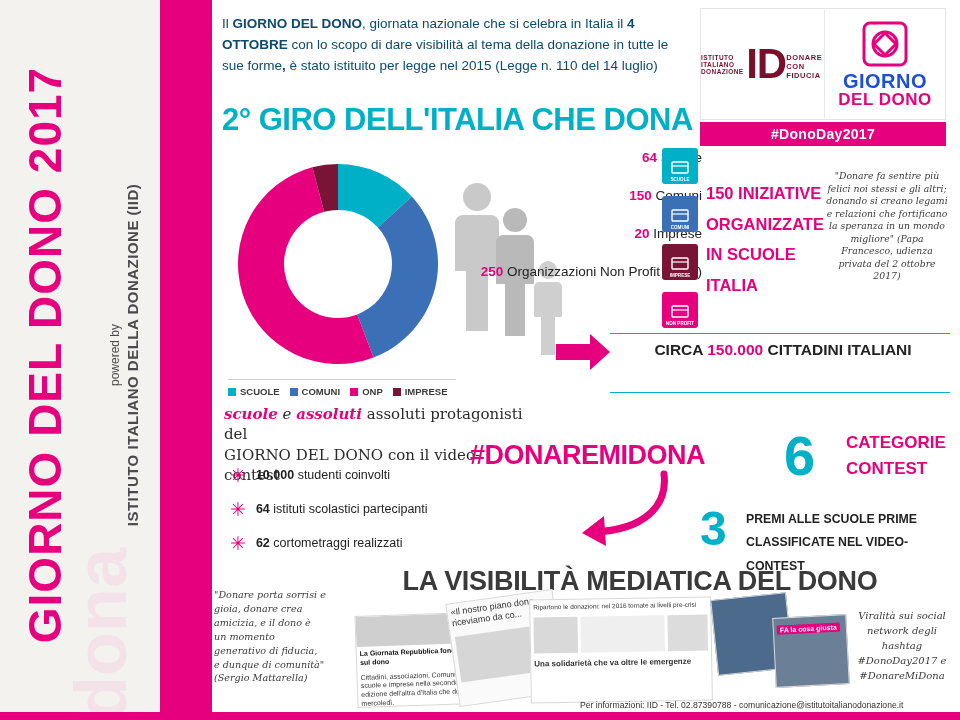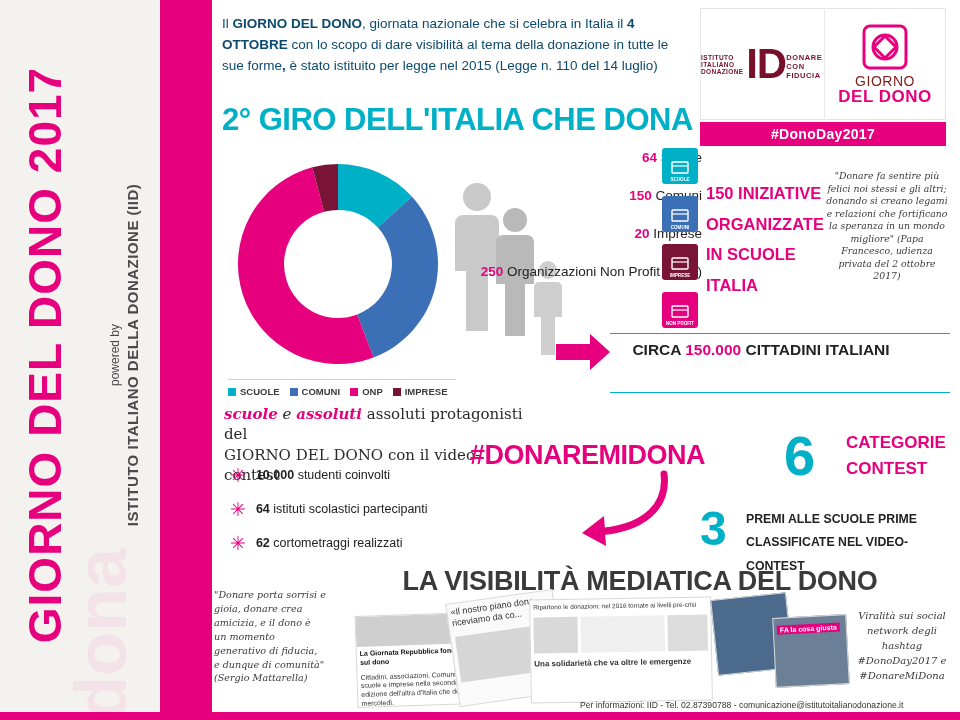--- a/index.html
+++ b/index.html
@@ -62,21 +62,21 @@
   }
   .iid-logo {
     width: 124px; height: 108px; display:flex; 
     align-items:center; justify-content:center; border-right:1px solid #e8e8e8;
   }
   .iid-logo .arc-top { font-size: 6.5px; font-weight: bold; color:#7a0f2b; letter-spacing:.4px;}
   .iid-logo .idtext { font-size: 42px; font-weight: bold; color:#7a0f2b; line-height: .95; letter-spacing:-1px;}
   .iid-logo .sub { font-size: 7.5px; font-weight: bold; color:#7a0f2b; letter-spacing:.6px; margin-top:4px;}
   .gdd-logo { flex:1; display:flex; flex-direction:column; align-items:center; justify-content:center;}
   .gdd-mark { width: 46px; height: 46px; position:relative; margin-bottom:4px;}
-  .gdd-logo .g1 { font-size: 14px; font-weight:normal; color:#7f1d1d; line-height:1.0; letter-spacing:.5px;}
+  .gdd-logo .g1 { font-size: 20px; font-weight:bold; color:#1d4ed8; line-height:1.0; letter-spacing:.5px;}
   .gdd-logo .g2 { font-size: 17px; font-weight:bold; color:#e6007e; line-height:1.0; letter-spacing:.5px;}
   .hashtag-bar {
     position: absolute; left: 700px; top: 122px; width: 246px; height: 24px;
     background: #e6007e; color:#fff; font-size: 14px; font-weight: bold;
     display:flex; align-items:center; justify-content:center; letter-spacing:.3px;
   }
 
   
   .giro-title {
     position: absolute; left: 222px; top: 102px;
@@ -116,21 +116,21 @@
   }
   .quote-papa {
     position:absolute; left:826px; top:170px; width:122px;
     font-family:"DejaVu Serif", serif; font-style:italic;
     font-size:9.3px; line-height:1.35; color:#3a3a3a; text-align:center;
   }
 
   
   .big-arrow { position:absolute; left:556px; top:332px; width:56px; height:40px; }
   .cittadini {
-    position:absolute; left:596px; top:340px; width:330px;
+    position:absolute; left:618px; top:340px; width:330px;
     text-align:center; font-size:15.5px; font-weight:bold; color:#222; line-height:1.35;
   }
   .cittadini .hl { color:#e6007e; }
   .rule-a { position:absolute; left:610px; top:333px; width:340px; height:1px; background:#00b0c7; }
   .rule-b { position:absolute; left:610px; top:392px; width:340px; height:1px; background:#00b0c7; }
 
   
   .scuole-head {
     position:absolute; left:224px; top:404px; width:300px;
     font-family:"DejaVu Serif", serif; font-size:15px; color:#2b2b2b; line-height:1.35;

